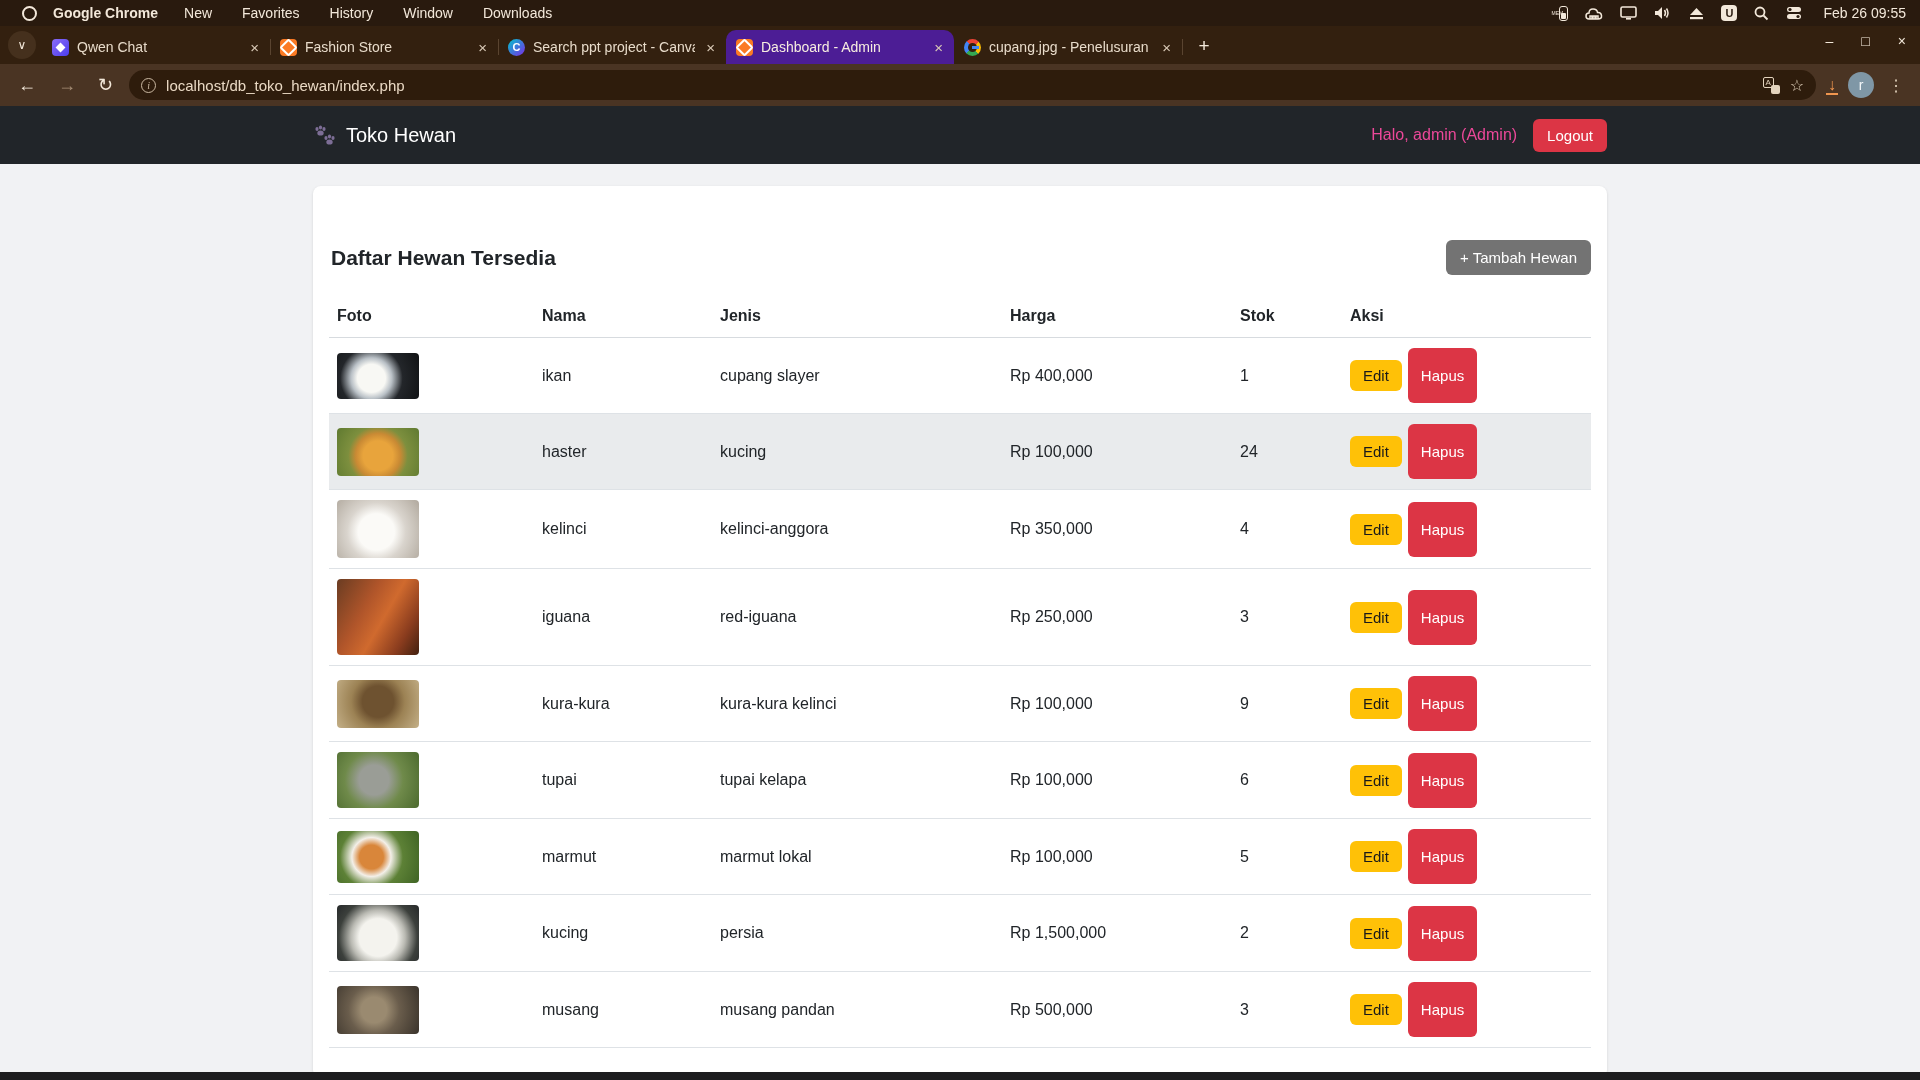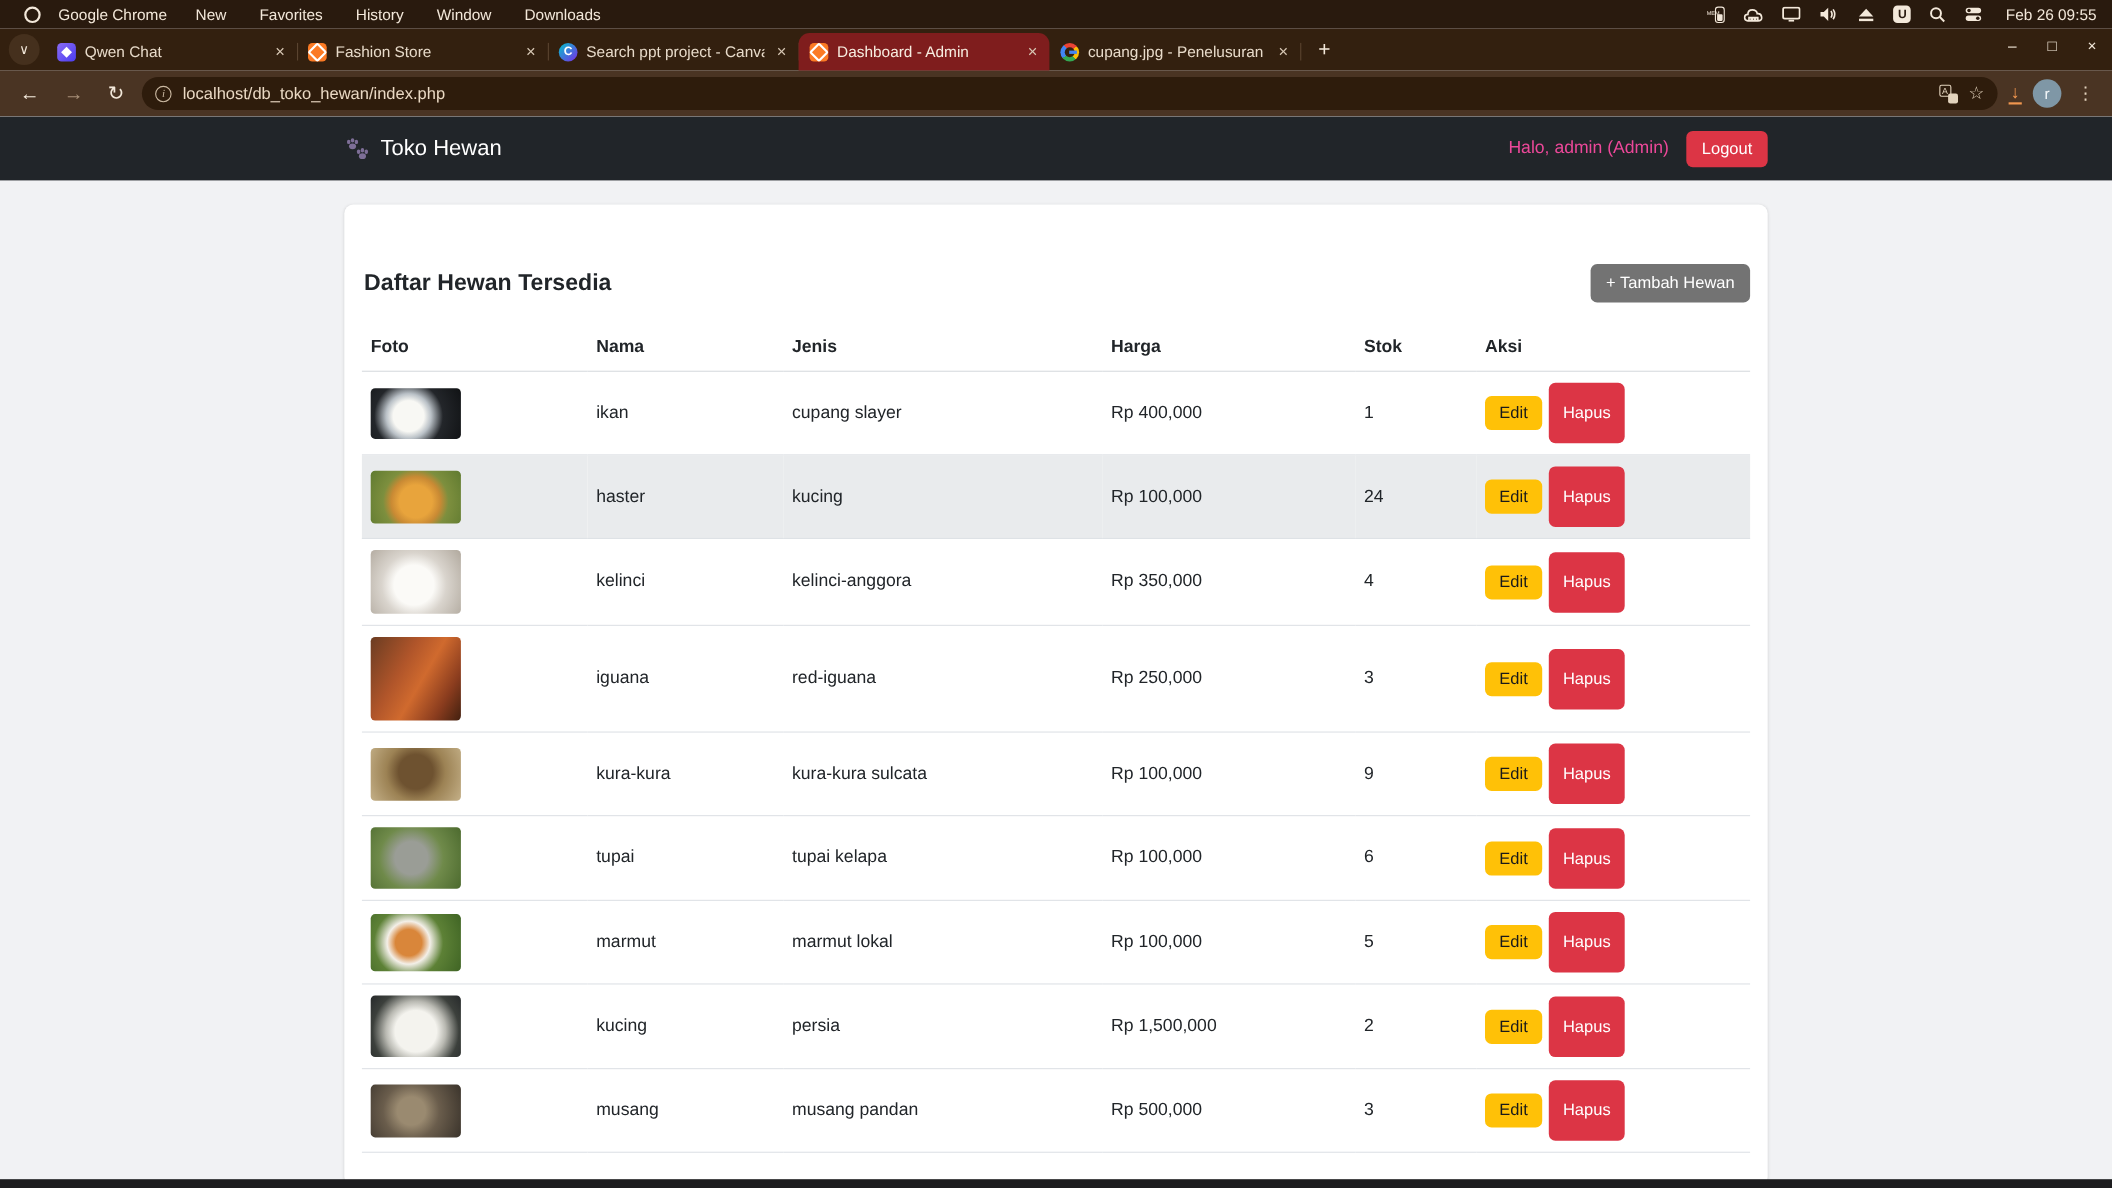--- a/index.html
+++ b/index.html
@@ -2,37 +2,37 @@
 <html><head>
 <meta charset="utf-8">
 <style>
   * { margin:0; padding:0; box-sizing:border-box; }
   html,body { width:1920px; height:1080px; overflow:hidden; }
   body { font-family:"Liberation Sans", sans-serif; background:#f1f2f4; position:relative; }
 
   
   .menubar { height:26px; background:#291a0e; color:#f3e8da; display:flex; align-items:center; padding:0 14px; font-size:14px; }
   .mb-logo { width:15px; height:15px; border:2px solid #f3e8da; border-radius:50%; margin:0 16px 0 8px; }
-  .mb-app { font-weight:normal; margin-right:26px;text-align:center; }
+  .mb-app { font-weight:bold; margin-right:26px;text-align:center; }
   .mb-item { margin-right:30px; }
   .mb-right { margin-left:auto; display:flex; align-items:center; gap:17px; }
   .mb-ico { display:flex; align-items:center; color:#f3e8da; }
   .mem { display:flex; align-items:center; gap:2px; }
   .mem-txt { font-size:5px; line-height:5px; letter-spacing:0; width:6px; }
   .battery { width:9px; height:15px; border:1.5px solid #f3e8da; border-radius:3px; position:relative; }
   .battery::after { content:""; position:absolute; left:1px; right:1px; bottom:1px; height:6px; background:#f3e8da; border-radius:1px; }
   .u-badge { width:16px; height:16px; background:#f3e8da; color:#2a1b10; border-radius:4px; font-weight:bold; font-size:11px; display:flex; align-items:center; justify-content:center; }
   .clock { font-size:14px; margin-left:4px; }
 
   
   .tabstrip { height:38px; background:#33200f; display:flex; align-items:flex-end; padding:0 0 0 6px; position:relative; }
   .tab-search { width:28px; height:28px; border-radius:50%; background:#45301d; color:#f3e8da; display:flex; align-items:center; justify-content:center; font-size:12px; margin:0 6px 5px 2px; }
   .tab { width:228px; height:34px; display:flex; align-items:center; gap:8px; padding:0 8px 0 10px; color:#e8dbca; border-radius:10px 10px 0 0; position:relative; }
   .tab:not(.active)::after { content:""; position:absolute; right:-1px; top:9px; height:16px; width:1px; background:#5a4430; }
-  .tab.active { background:#7f1d1d; color:#f7ede0; }
+  .tab.active { background:#4c1d95; color:#f7ede0; }
   .tab-label { flex:1; font-size:14px; white-space:nowrap; overflow:hidden; }
   .tab-close { font-size:15px; color:#d9c9b6; padding:0 3px; }
   .favicon { width:17px; height:17px; flex:0 0 17px; border-radius:4px; display:flex; align-items:center; justify-content:center; position:relative; }
   .fav-qwen { background:linear-gradient(135deg,#8a6cf5,#4b3df0); }
   .fav-qwen::after { content:""; width:7px; height:7px; background:#fff; transform:rotate(45deg); }
   .fav-xampp { background:#fb7a24; }
   .fav-xampp::after { content:""; width:9px; height:9px; border:2px solid #fff; border-radius:2px; transform:rotate(45deg); }
   .fav-canva { border-radius:50%; background:linear-gradient(135deg,#00c4cc,#7d2ae8); color:#fff; font-size:11px; font-weight:bold; }
   .fav-google { border-radius:50%; background:conic-gradient(from -40deg,#ea4335 0 25%,#fbbc05 0 50%,#34a853 0 75%,#4285f4 0 100%); }
   .fav-google::before { content:""; position:absolute; inset:4px; background:#33200f; border-radius:50%; }
@@ -294,21 +294,21 @@
           <td>red-iguana</td>
           <td>Rp 250,000</td>
           <td>3</td>
           <td><button class="btn btn-edit">Edit</button><button class="btn btn-del">Hapus</button></td>
         </tr>
         <tr>
           <td>
               <div class="thumb t-kura"></div>
             </td>
           <td>kura-kura</td>
-          <td>kura-kura sulcata</td>
+          <td>kura-kura kelinci</td>
           <td>Rp 100,000</td>
           <td>9</td>
           <td><button class="btn btn-edit">Edit</button><button class="btn btn-del">Hapus</button></td>
         </tr>
         <tr>
           <td>
               <div class="thumb t-tupai"></div>
             </td>
           <td>tupai</td>
           <td>tupai kelapa</td>

